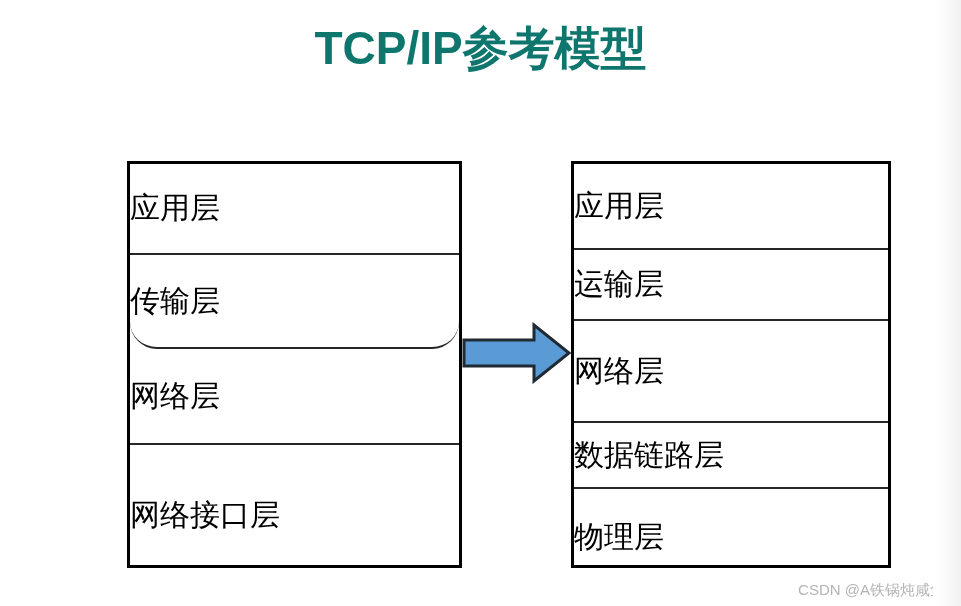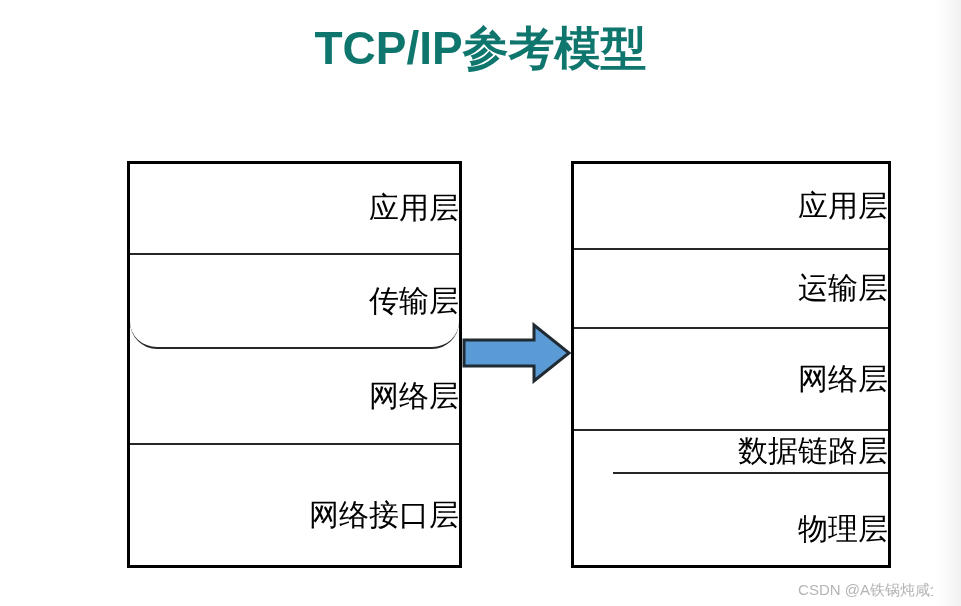--- a/index.html
+++ b/index.html
@@ -65,44 +65,44 @@
     left: 571px;
     top: 161px;
     width: 320px;
     height: 407px;
   }
 
   .layer {
     box-sizing: border-box;
     display: flex;
     align-items: center;
-    justify-content: flex-end;
+    justify-content: flex-start;
     border-bottom: 2px solid #262626;
     color: #000000;
     font-size: 30px;
     font-weight: normal;
     white-space: nowrap;
     font-family: "Liberation Sans", "DejaVu Sans", sans-serif;
   }
   .layer:last-child {
     border-bottom: none;
     margin-top: 20px;
   }
 
   
   .stack-left .layer:nth-child(1) { height: 91px; }
   .stack-left .layer:nth-child(2) { height: 94px; border-radius: 27px; }
   .stack-left .layer:nth-child(3) { height: 96px; }
   .stack-left .layer:nth-child(4) { flex: 1 1 auto; }
 
   
   .stack-right .layer:nth-child(1) { height: 86px; }
-  .stack-right .layer:nth-child(2) { height: 79px; padding-left: 27px; }
+  .stack-right .layer:nth-child(2) { height: 71px; }
   .stack-right .layer:nth-child(3) { height: 102px; }
-  .stack-right .layer:nth-child(4) { height: 43px; margin-left: 39px; }
+  .stack-right .layer:nth-child(4) { height: 66px; }
   .stack-right .layer:nth-child(5) { flex: 1 1 auto; }
 
   
   .arrow-wrap {
     position: absolute;
     left: 462px;
     top: 322px;
     width: 110px;
     height: 62px;
   }

